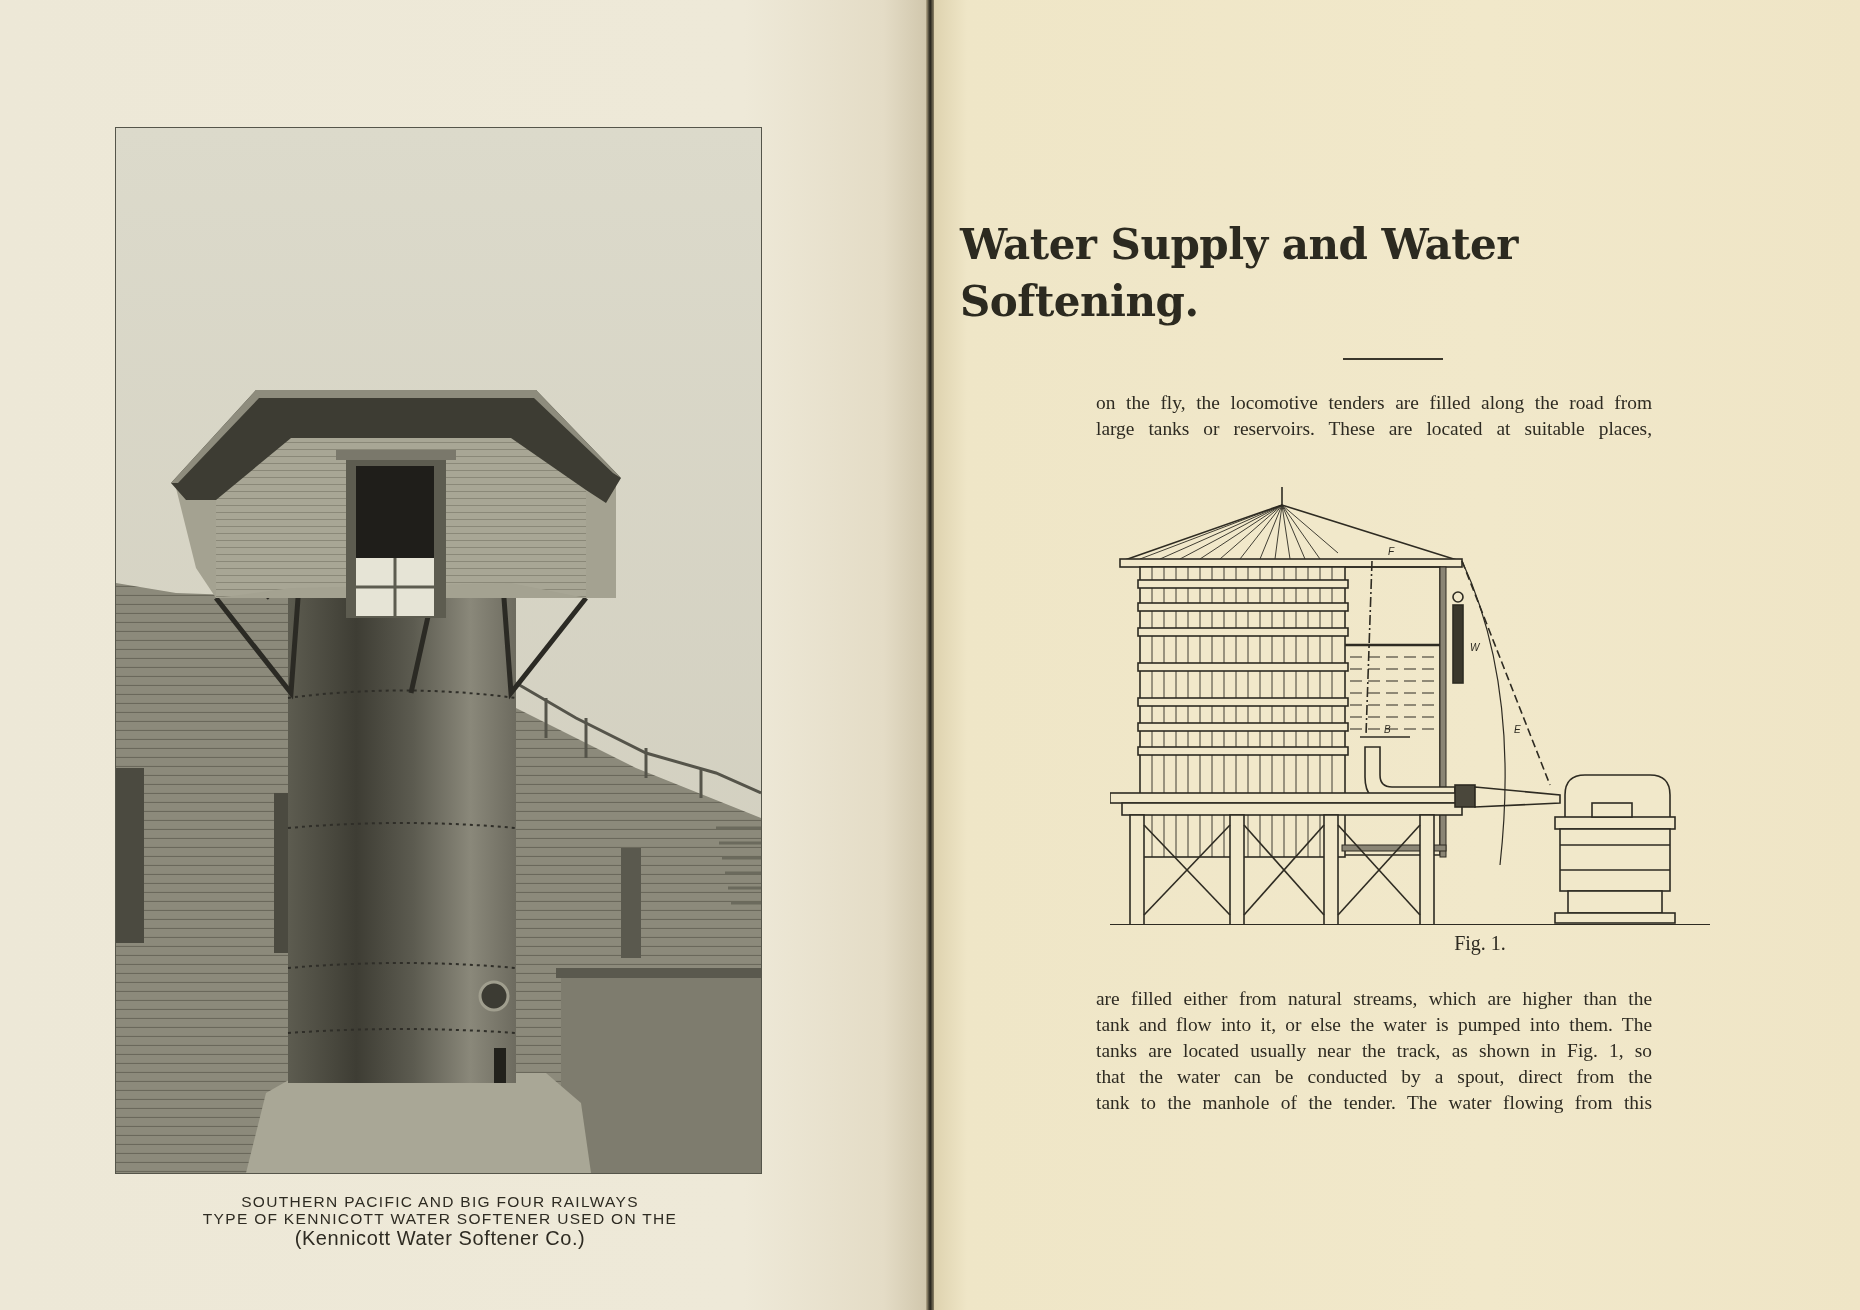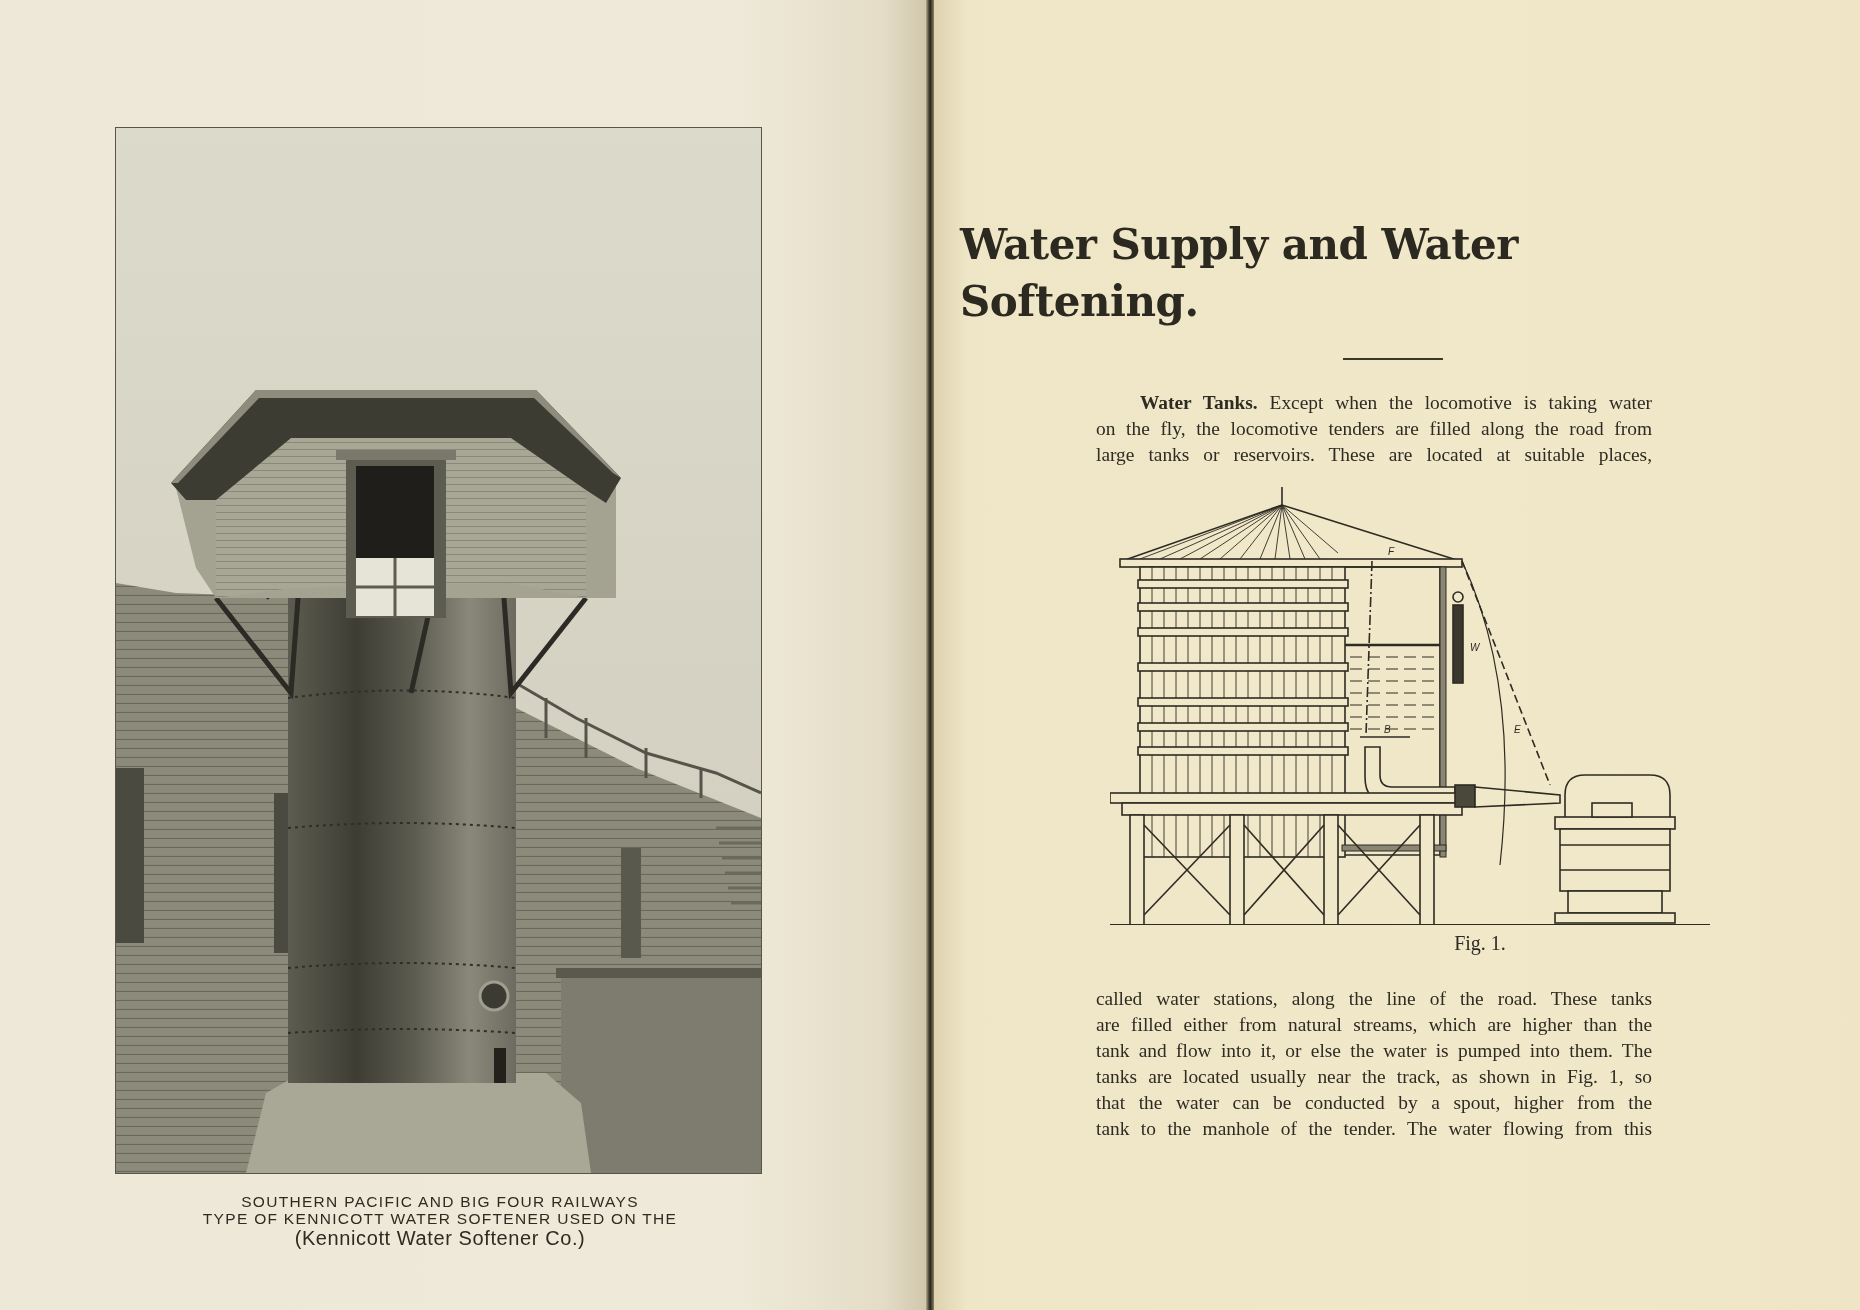--- a/index.html
+++ b/index.html
@@ -173,21 +173,20 @@
   </div>
 
   <div class="page-right">
     <div class="title">
       <div>Water Supply and Water</div>
       <div>Softening.</div>
     </div>
     <div class="title-rule"></div>
 
     <div class="para para-1">
-      <span class="line first"><span class="lead">Water Tanks.</span><span> Except when the locomotive is taking water</span></span>
       <span class="line">on the fly, the locomotive tenders are filled along the road from</span>
       <span class="line">large tanks or reservoirs.  These are located at suitable places,</span>
     </div>
 
     <div class="figure-wrap">
       <svg viewBox="0 0 600 440">
         <g stroke="#2e2b22" fill="none" stroke-width="1.6">
 
           <line x1="172" y1="2" x2="172" y2="20"></line>
           <polygon points="12,76 172,20 350,76" fill="#f1e8ca"></polygon>
@@ -295,24 +294,23 @@
           <text x="278" y="70">F</text>
           <text x="360" y="166">W</text>
           <text x="274" y="248">B</text>
           <text x="404" y="248">E</text>
         </g>
       </svg>
     </div>
     <div class="fig-caption">Fig. 1.</div>
 
     <div class="para para-2">
-      <span class="line">called water stations, along the line of the road.  These tanks</span>
       <span class="line">are filled either from natural streams, which are higher than the</span>
       <span class="line">tank and flow into it, or else the water is pumped into them.  The</span>
       <span class="line">tanks are located usually near the track, as shown in Fig. 1, so</span>
-      <span class="line">that the water can be conducted by a spout, higher from the</span>
+      <span class="line">that the water can be conducted by a spout, direct from the</span>
       <span class="line">tank to the manhole of the tender.  The water flowing from this</span>
     </div>
 
   </div>
 
   <div class="gutter"></div>
 </div>
 
 </body></html>

